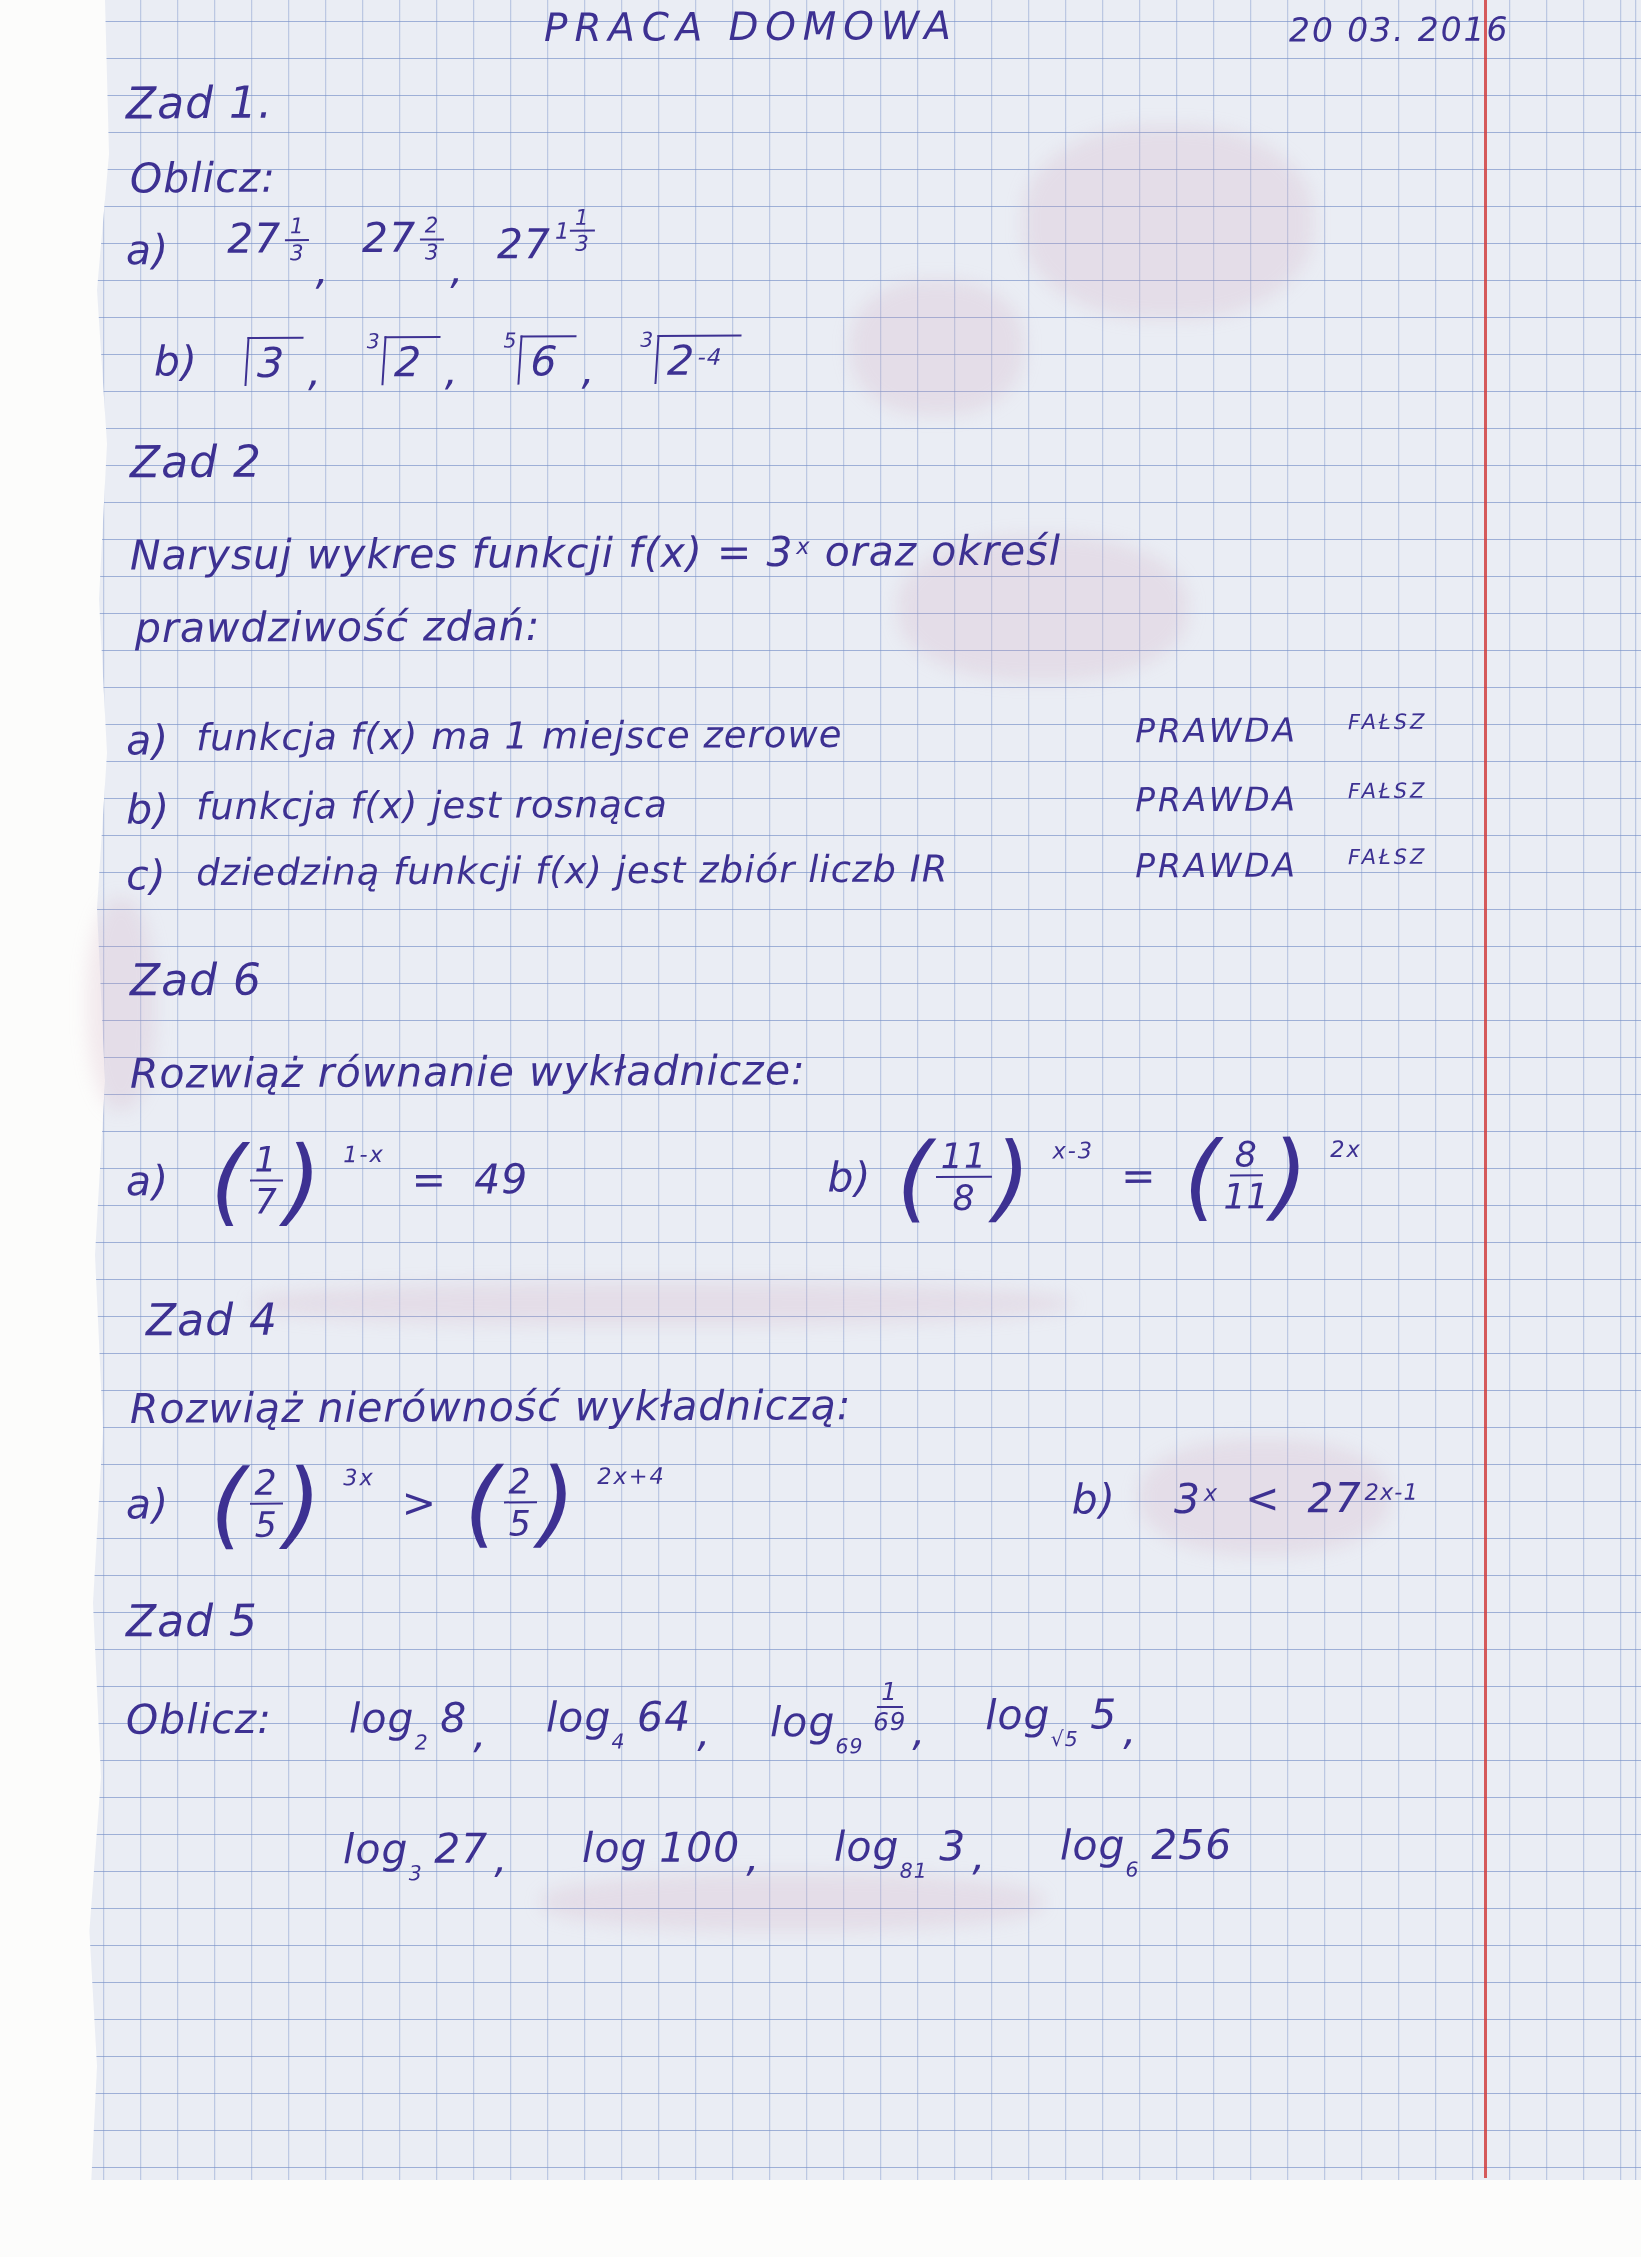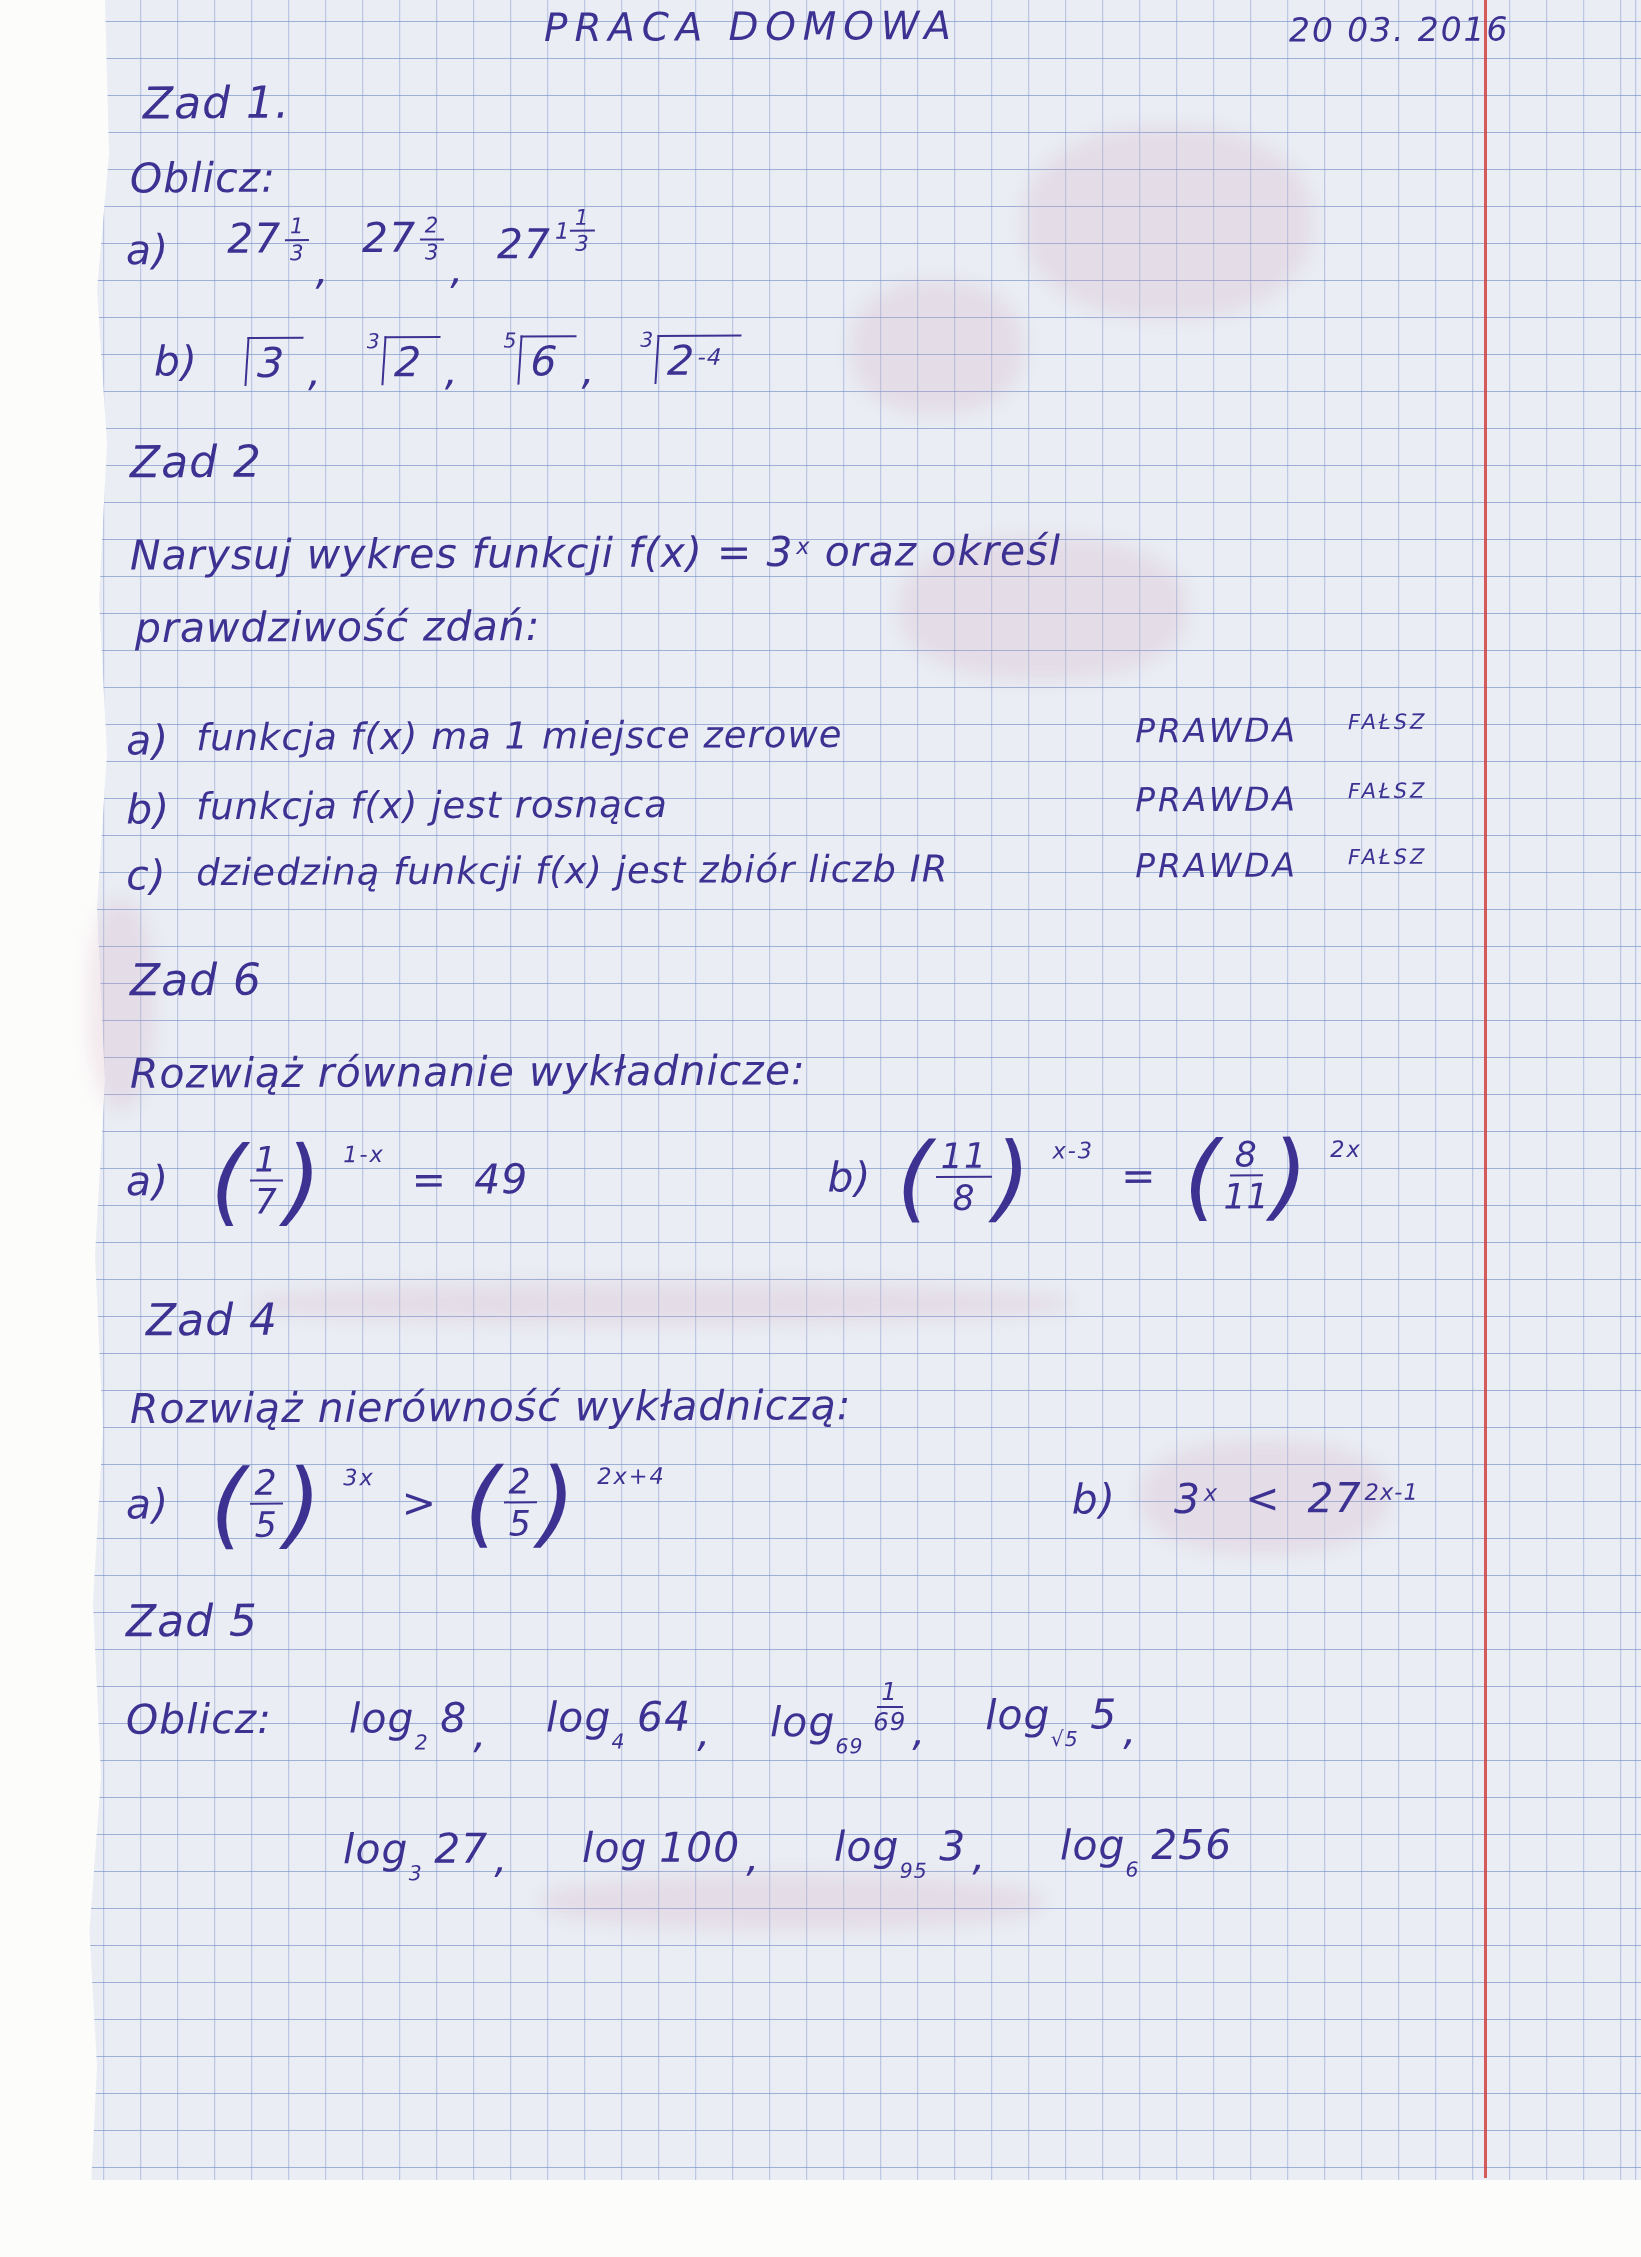--- a/index.html
+++ b/index.html
@@ -69,21 +69,21 @@
   <div class="bleed" style="left:850px;top:280px;width:174px;height:135px;"></div>
   <div class="bleed" style="left:898px;top:536px;width:290px;height:145px;"></div>
   <div class="bleed" style="left:251px;top:1282px;width:821px;height:43px;"></div>
   <div class="bleed" style="left:1139px;top:1439px;width:251px;height:116px;"></div>
   <div class="bleed" style="left:541px;top:1873px;width:502px;height:58px;"></div>
   <div class="bleed" style="left:87px;top:898px;width:68px;height:212px;"></div>
 
   <div class="hw title" style="left:544px;top:3.9px;">PRACA DOMOWA</div>
   <div class="hw date" style="left:1289px;top:9.7px;">20 03. 2016</div>
 
-  <div class="hw heading" style="left:143px;top:77px;">Zad 1.</div>
+  <div class="hw heading" style="left:126px;top:77px;">Zad 1.</div>
   <div class="hw" style="left:130px;top:154px;">Oblicz:</div>
 
   <div class="hw row" style="left:126px;top:214px;">
     <span style="margin-right:58px;">a)</span>
     <span>
       <span>27</span><span class="supmix">
           <span class="vfrac">
             <span class="fnum">1</span>
             <span class="fden">3</span>
           </span>
@@ -273,21 +273,21 @@
     </span>
     <span class="comma">,</span>
     <span class="logit" style="margin-left:68px;">
       <span>log</span>
         <span class="logsub"></span>
         <span class="logarg">100</span>
     </span>
     <span class="comma">,</span>
     <span class="logit" style="margin-left:68px;">
       <span>log</span>
-        <span class="logsub">95</span>
+        <span class="logsub">81</span>
         <span class="logarg">3</span>
     </span>
     <span class="comma">,</span>
     <span class="logit" style="margin-left:68px;">
       <span>log</span>
         <span class="logsub">6</span>
         <span class="logarg">256</span>
     </span>
   </div>
 </div>

